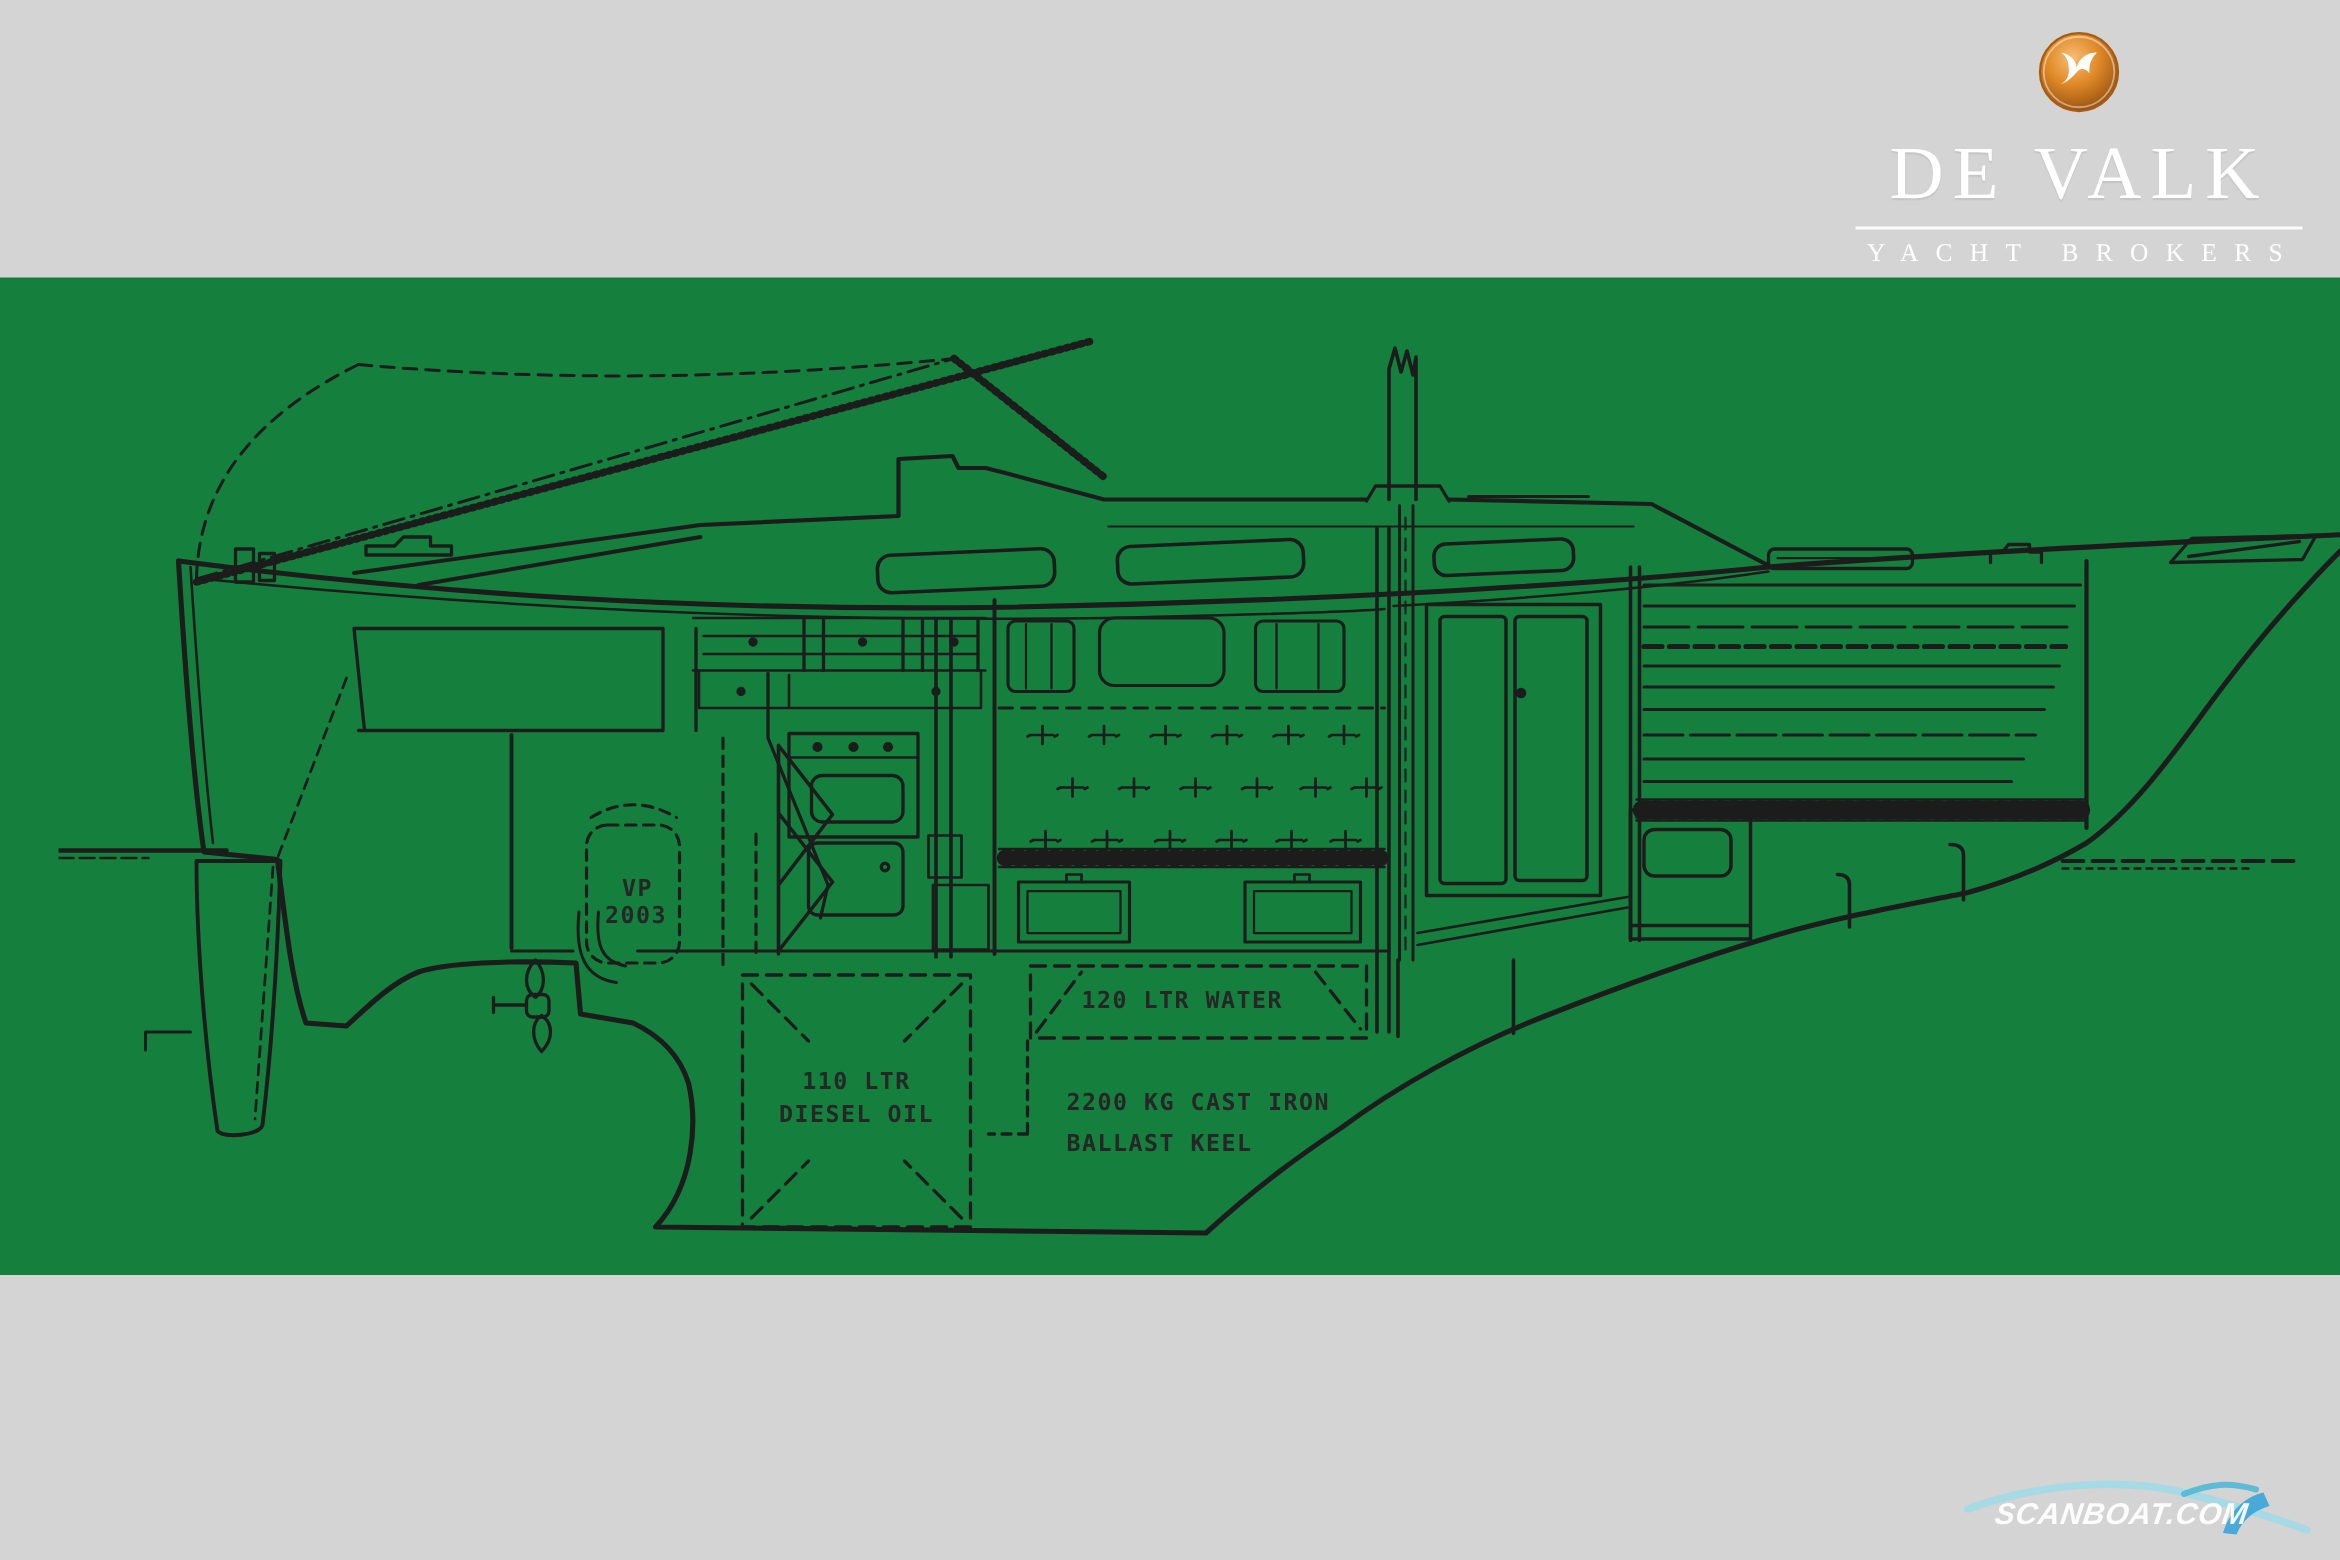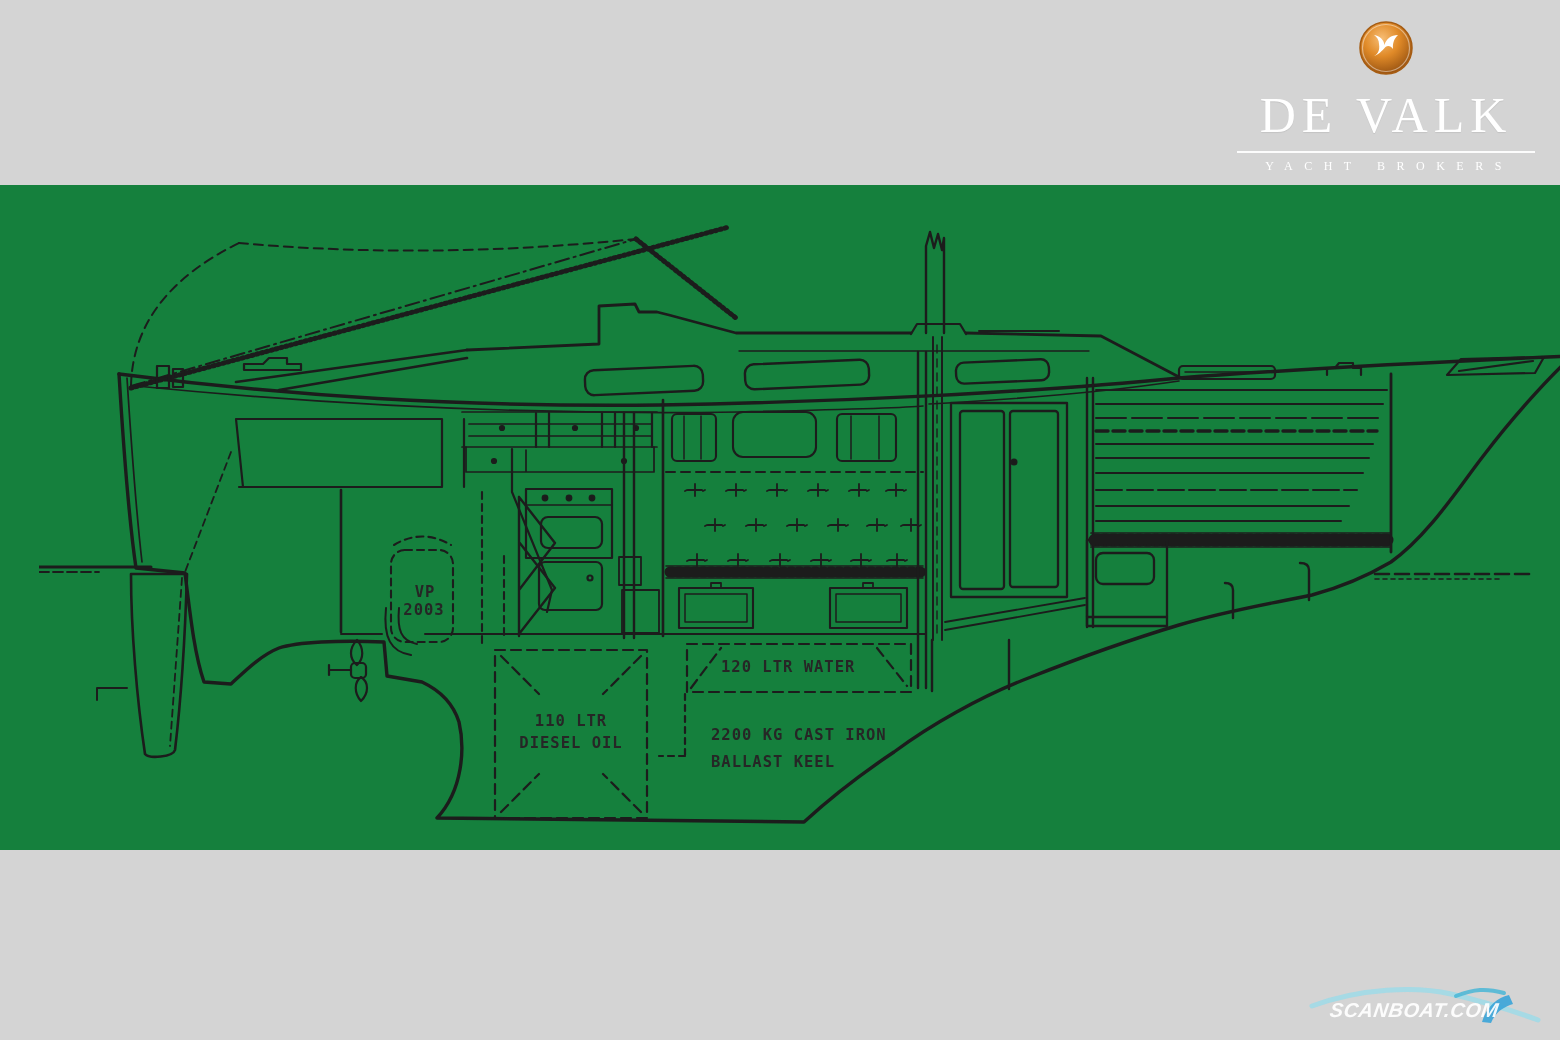--- a/index.html
+++ b/index.html
@@ -8,21 +8,21 @@
   
   .band-top{position:absolute;left:0;top:0;width:1560px;height:185px;background:#d4d4d4;}
   .band-bottom{position:absolute;left:0;top:850px;width:1560px;height:190px;background:#d4d4d4;}
   
   .brand{position:absolute;top:20px;right:23px;width:302px;text-align:center;color:#fff;}
   .brand .ball{width:56px;height:56px;margin:0 auto;display:block;}
   .brand-title{font-family:"Liberation Serif",serif;font-size:50px;letter-spacing:6px;
                font-weight:400;margin-top:10px;white-space:nowrap;
                text-shadow:0 1px 1px rgba(0,0,0,0.08);}
   .brand-rule{height:2px;background:#fff;opacity:.92;margin:7px 2px 6px 2px;}
-  .brand-sub{font-family:"Liberation Serif",serif;font-size:12px;letter-spacing:11.5px;
+  .brand-sub{font-family:"Liberation Serif",serif;font-size:17px;letter-spacing:11.5px;
              white-space:nowrap;margin-left:6px;}
   
   .draw{position:absolute;left:0;top:185px;width:1560px;height:665px;margin-left:39px;}
   svg text.anno{font-family:"DejaVu Sans Mono",monospace;font-size:15.5px;font-weight:bold;
       letter-spacing:1px;fill:#262626;stroke:none;}
   
   .wm{position:absolute;right:14px;bottom:6px;width:240px;height:52px;}
   .wm-text{position:absolute;left:24px;top:17px;font-size:20px;font-weight:bold;font-style:italic;
            color:rgba(255,255,255,0.92);letter-spacing:.5px;transform:skewX(-8deg);}
 </style>

